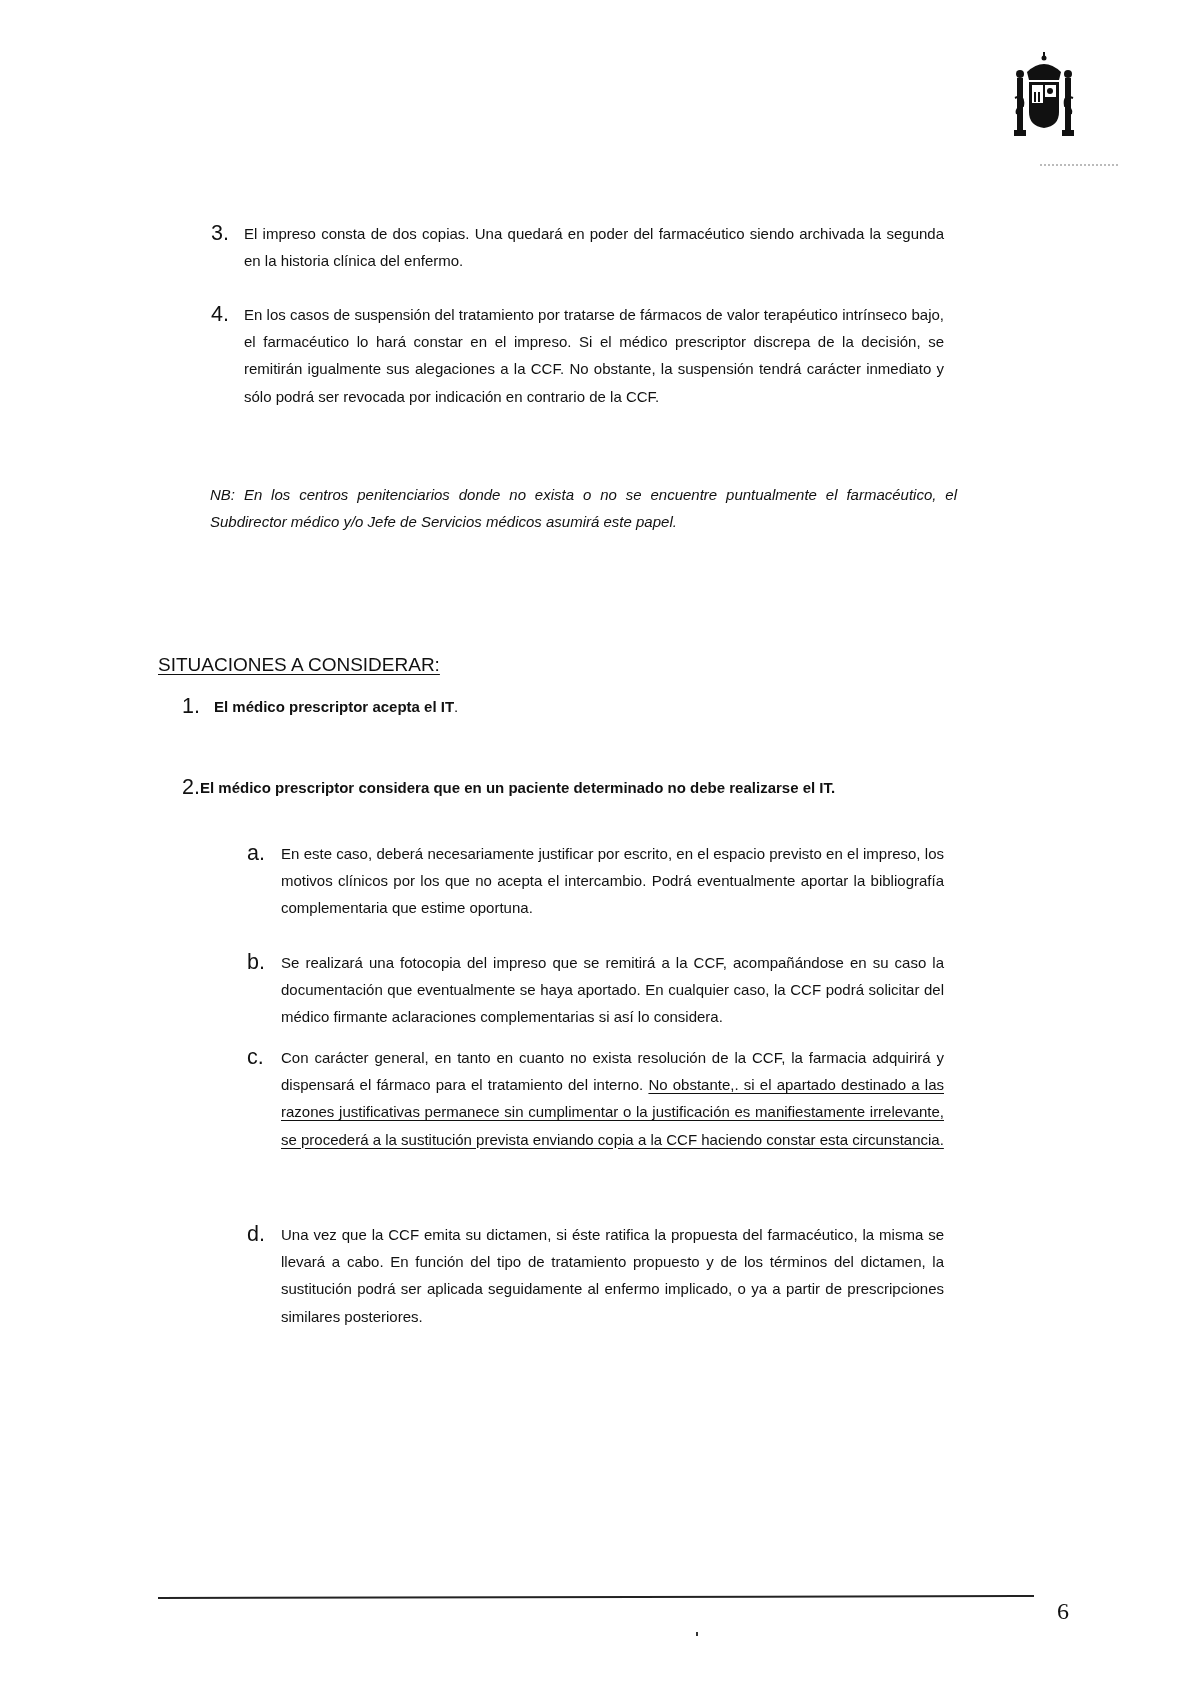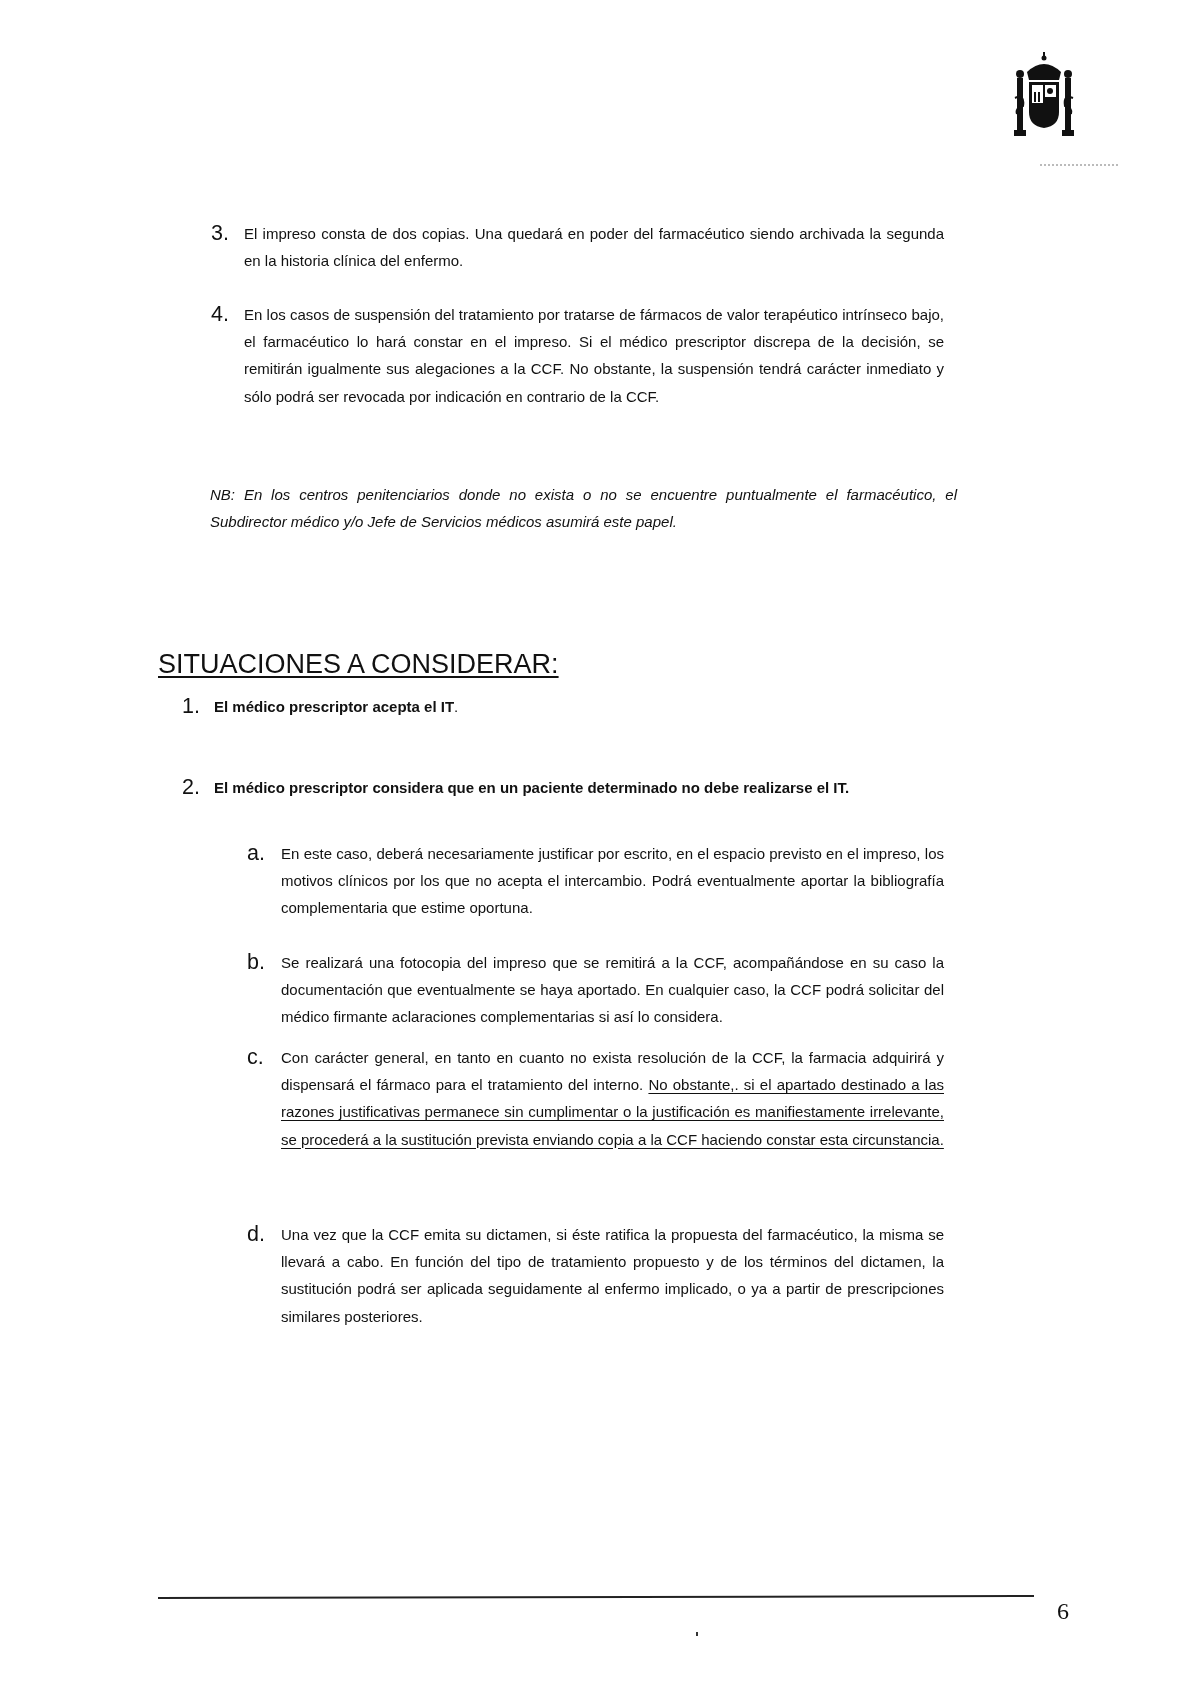--- a/index.html
+++ b/index.html
@@ -8,21 +8,21 @@
   .crest { position: absolute; left: 1013px; top: 52px; width: 62px; height: 86px; }
   .dots { position: absolute; left: 1040px; top: 164px; width: 78px; height: 3px;
           border-top: 2px dotted #bbb; }
   .content { position: absolute; left: 0; top: 0; width: 1187px; }
   .p { position: absolute; font-size: 15px; line-height: 27.2px; text-align: justify;
        text-align-last: left; }
   .num { position: absolute; font-size: 21.5px; line-height: 27.2px; }
   .ital { font-style: italic; }
   .bold { font-weight: bold; }
   .u { text-decoration: underline; text-underline-offset: 3px; }
-  .heading { position: absolute; left: 158px; top: 651px; font-size: 27px;
+  .heading { position: absolute; left: 158px; top: 651px; font-size: 19px;
              line-height: 27px; text-decoration: underline; text-underline-offset: 3px; }
   .footer-rule { position: absolute; left: 158px; top: 1596px; width: 876px; height: 2px;
                  background: #222; transform: rotate(-0.12deg); }
   .page-num { position: absolute; left: 1057px; top: 1598px; font-family: "Liberation Serif", serif;
               font-size: 24px; }
   .speck { position: absolute; left: 696px; top: 1632px; width: 2px; height: 4px; background: #333; }
 </style>
 </head>
 <body>
 
@@ -61,21 +61,21 @@
   <div class="p ital" style="left:197px; top:481px; width:747px;margin-left:13px;">NB: En los centros penitenciarios donde no exista o no se encuentre puntualmente el farmacéutico, el Subdirector médico y/o Jefe de Servicios médicos asumirá este papel.</div>
 
   <div class="heading">SITUACIONES A CONSIDERAR:</div>
 
   <span class="num" style="left:182px; top:693px;">1.</span>
   <div class="p" style="left:214px; top:693px; width:730px;">
     <span class="bold">El médico prescriptor acepta el IT</span><span>.</span><br>
   </div>
 
   <span class="num" style="left:182px; top:774px;">2.</span>
-  <div class="p bold" style="left:214px; top:774px; width:730px;">El médico prescriptor considera que en un paciente determinado no debe realizarse el IT.</div>
+  <div class="p bold" style="left:200px; top:774px; width:730px;">El médico prescriptor considera que en un paciente determinado no debe realizarse el IT.</div>
 
   <span class="num" style="left:247px; top:840px;">a.</span>
   <div class="p" style="left:281px; top:840px; width:663px;">En este caso, deberá necesariamente justificar por escrito, en el espacio previsto en el impreso, los motivos clínicos por los que no acepta el intercambio. Podrá eventualmente aportar la bibliografía complementaria que estime oportuna.</div>
 
   <span class="num" style="left:247px; top:949px;">b.</span>
   <div class="p" style="left:281px; top:949px; width:663px;">Se realizará una fotocopia del impreso que se remitirá a la CCF, acompañándose en su caso la documentación que eventualmente se haya aportado. En cualquier caso, la CCF podrá solicitar del médico firmante aclaraciones complementarias si así lo considera.</div>
 
   <span class="num" style="left:247px; top:1044px;">c.</span>
   <div class="p" style="left:281px; top:1044px; width:663px;">
     <span>Con carácter general, en tanto en cuanto no exista resolución de la CCF, la farmacia adquirirá y dispensará el fármaco para el tratamiento del interno. </span><span class="u">No obstante,. si el apartado destinado a las razones justificativas permanece sin cumplimentar o la justificación es manifiestamente irrelevante, se procederá a la sustitución prevista enviando copia a la CCF haciendo constar esta circunstancia.</span>

